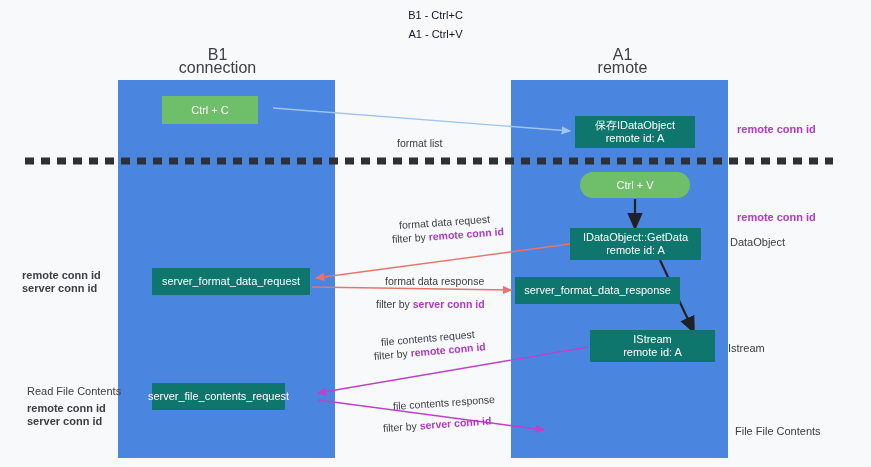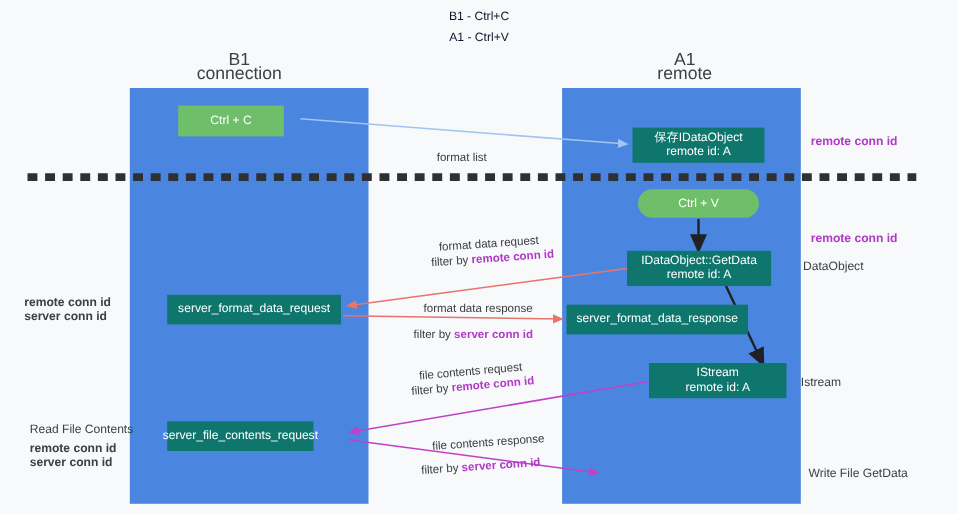--- a/index.html
+++ b/index.html
@@ -139,21 +139,21 @@
   <div class="abs box orange" id="box-fmt-resp">server_format_data_response</div>
   <div class="abs box orange" id="box-fmt-req">server_format_data_request</div>
   <div class="abs box orange" id="box-istream">IStream
 remote id: A</div>
   <div class="abs box orange" id="box-file-req">server_file_contents_request</div>
 
   <div class="abs rlabel purple" id="r-remote1">remote conn id</div>
   <div class="abs rlabel purple" id="r-remote2">remote conn id</div>
   <div class="abs rlabel" id="r-dataobject">DataObject</div>
   <div class="abs rlabel" id="r-istream">Istream</div>
-  <div class="abs rlabel" id="r-write">Write File GetData</div>
+  <div class="abs rlabel" id="r-write">File File Contents</div>
 
   <div class="abs" id="l-grp1">
     <div class="llabel purple">remote conn id</div>
     <div class="llabel greenlbl">server conn id</div>
   </div>
 
   <div class="abs llabel" id="l-read">Read File Contents</div>
 
   <div class="abs" id="l-grp2">
     <div class="llabel purple">remote conn id</div>

